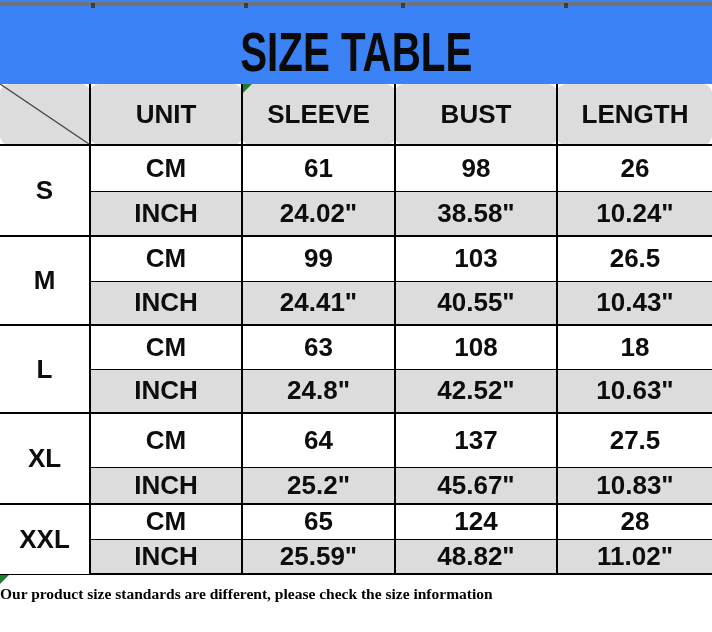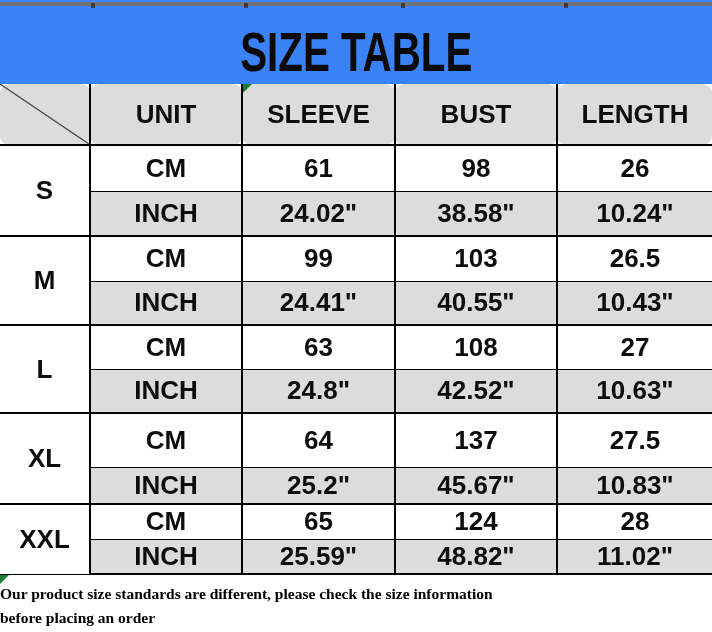--- a/index.html
+++ b/index.html
@@ -172,21 +172,21 @@
         <td>24.41"</td>
         <td>40.55"</td>
         <td>10.43"</td>
       </tr>
 
       <tr class="cm-row h44">
         <td class="size-label" rowspan="2">L</td>
         <td>CM</td>
         <td>63</td>
         <td>108</td>
-        <td>27</td>
+        <td>18</td>
       </tr>
       <tr class="inch-row h44">
         <td>INCH</td>
         <td>24.8"</td>
         <td>42.52"</td>
         <td>10.63"</td>
       </tr>
 
       <tr class="cm-row h38">
         <td class="size-label" rowspan="2">XL</td>
@@ -214,21 +214,20 @@
         <td>25.59"</td>
         <td>48.82"</td>
         <td>11.02"</td>
       </tr>
     </tbody>
   </table>
 
   <footer class="note-footer">
     <span class="err-marker"></span>
     <div>Our product size standards are different, please check the size information</div>
-    <div>before placing an order</div>
   </footer>
 
   <div class="bottom-bar"></div>
   <div class="bottom-gap">
     <span class="grid-tick" style="left:89px"></span>
     <span class="grid-tick" style="left:241px"></span>
     <span class="grid-tick" style="left:394px"></span>
     <span class="grid-tick" style="left:556px"></span>
   </div>
 

